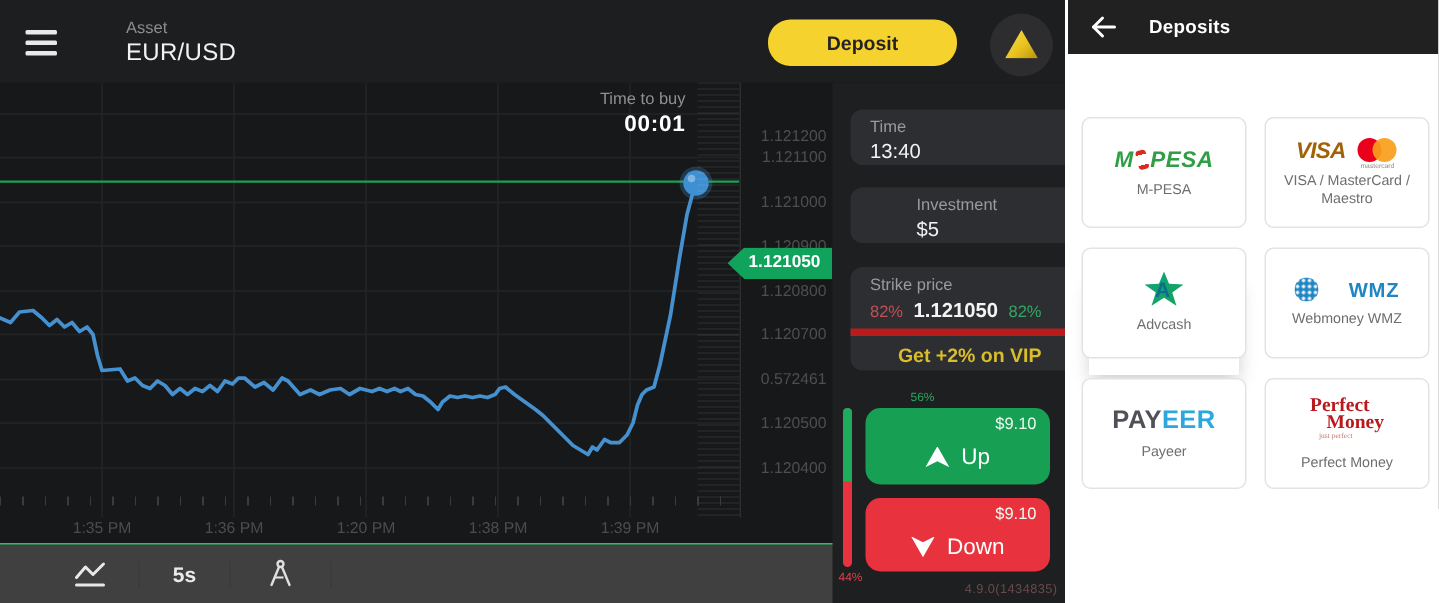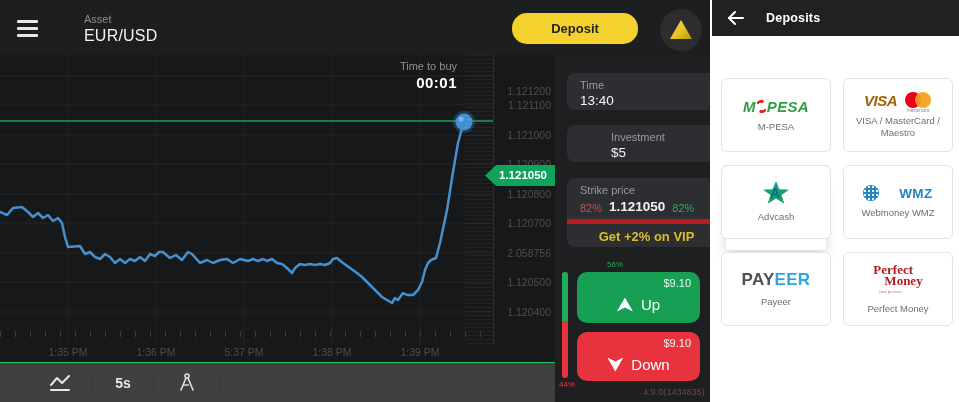--- a/index.html
+++ b/index.html
@@ -167,34 +167,34 @@
           <circle cx="461" cy="64" r="2.5" fill="rgba(255,255,255,0.35)"></circle>
         </svg>
       <div class="band"></div>
       <div class="price-labels" id="price-labels">
           <div class="pl" style="top: 30px;">1.121200</div>
           <div class="pl" style="top: 44px;">1.121100</div>
           <div class="pl" style="top: 74px;">1.121000</div>
           <div class="pl" style="top: 103px;">1.120900</div>
           <div class="pl" style="top: 133px;">1.120800</div>
           <div class="pl" style="top: 162px;">1.120700</div>
-          <div class="pl" style="top: 192px;">2.058756</div>
+          <div class="pl" style="top: 192px;">0.572461</div>
           <div class="pl" style="top: 221px;">1.120500</div>
           <div class="pl" style="top: 251px;">1.120400</div>
         </div>
       <div class="price-tag">1.121050</div>
       <div class="countdown">
         <div class="c1">Time to buy</div>
         <div class="c2">00:01</div>
       </div>
       <div class="tickstrip"></div>
       <div class="time-labels" id="time-labels">
           <div class="tl" style="left: 33px;">1:35 PM</div>
           <div class="tl" style="left: 121px;">1:36 PM</div>
-          <div class="tl" style="left: 209px;">5:37 PM</div>
+          <div class="tl" style="left: 209px;">1:20 PM</div>
           <div class="tl" style="left: 297px;">1:38 PM</div>
           <div class="tl" style="left: 385px;">1:39 PM</div>
         </div>
     </div>
 
     <div class="toolbar">
       <div class="tb-item" style="width:64px;">
         <span>
           <svg width="26" height="22" viewBox="0 0 26 22">
             <polyline points="4,13 10,6 15,11 22,4" fill="none" stroke="#e8e8e8" stroke-width="2" stroke-linecap="round" stroke-linejoin="round"></polyline>

